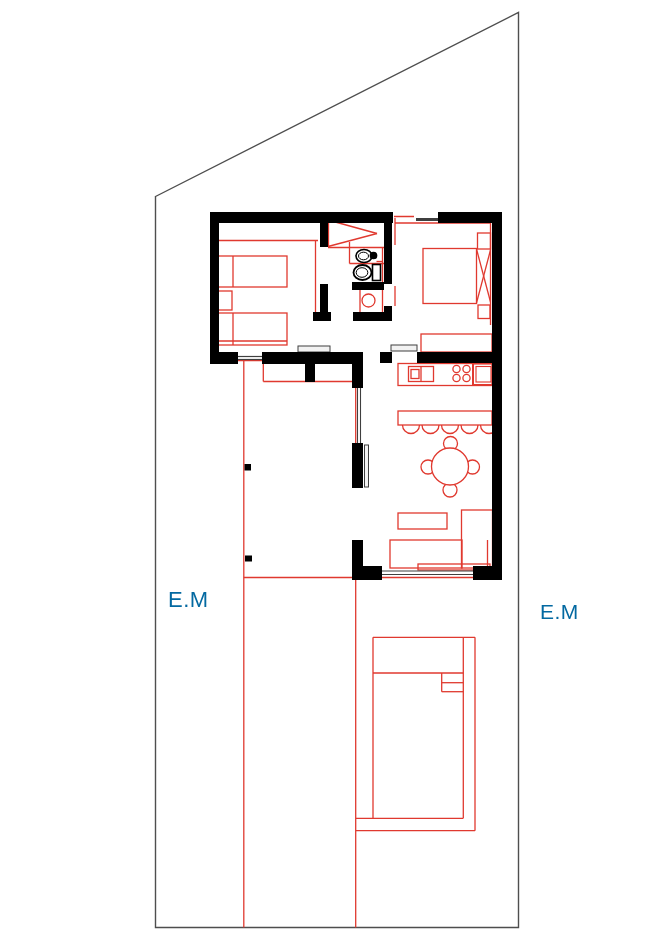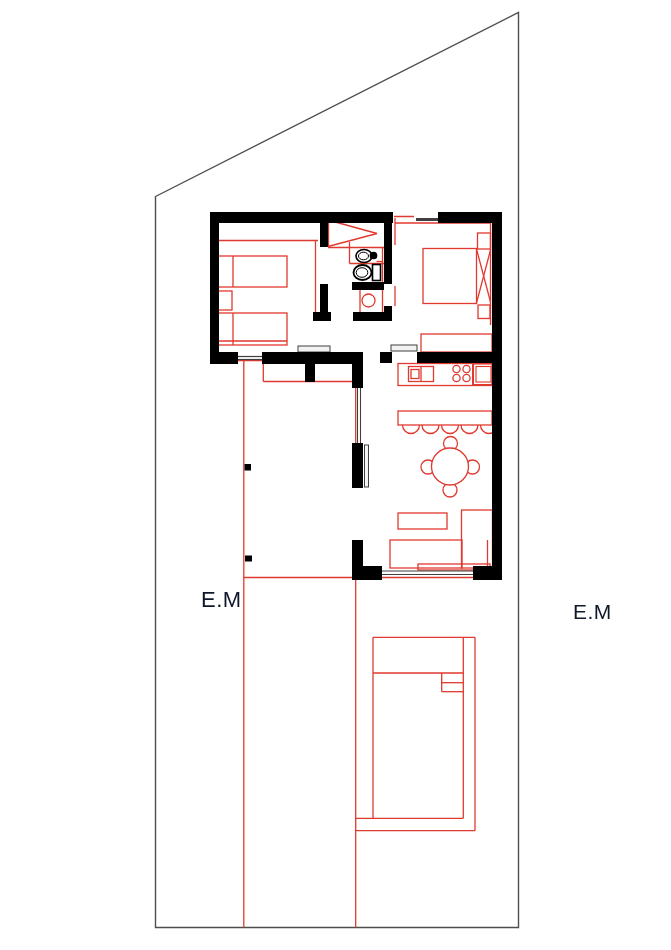--- a/index.html
+++ b/index.html
@@ -1,20 +1,20 @@
 <!DOCTYPE html>
 <html><head>
 <meta charset="utf-8">
 <style>
   html,body{margin:0;padding:0;background:#ffffff;}
   #sheet{position:relative;width:671px;height:950px;background:#ffffff;overflow:hidden;
          font-family:"Liberation Sans", sans-serif;}
   #plan-svg{position:absolute;left:0;top:0;}
-  .plan-label{position:absolute;color:#0f172a;font-family:"Liberation Sans",sans-serif;
-              letter-spacing:0.5px;white-space:nowrap;margin-left:33px;}
+  .plan-label{position:absolute;color:#0369a1;font-family:"Liberation Sans",sans-serif;
+              letter-spacing:0.5px;white-space:nowrap;}
 </style>
 </head>
 <body>
 
 <div id="sheet">
   <svg id="plan-svg" width="671" height="950" viewBox="0 0 671 950">
       <polygon points="155.5,196.5 518.5,12.5 518.5,927.5 155.5,927.5" fill="none" stroke="#4e4e4e" stroke-width="1.4"></polygon>
       <line x1="218" y1="240.5" x2="318" y2="240.5" stroke="#e0392f" stroke-width="1.3"></line>
       <line x1="315.5" y1="241" x2="315.5" y2="315" stroke="#e0392f" stroke-width="1.3"></line>
       <rect x="217" y="256" width="70" height="31" fill="none" stroke="#e0392f" stroke-width="1.3"></rect>

